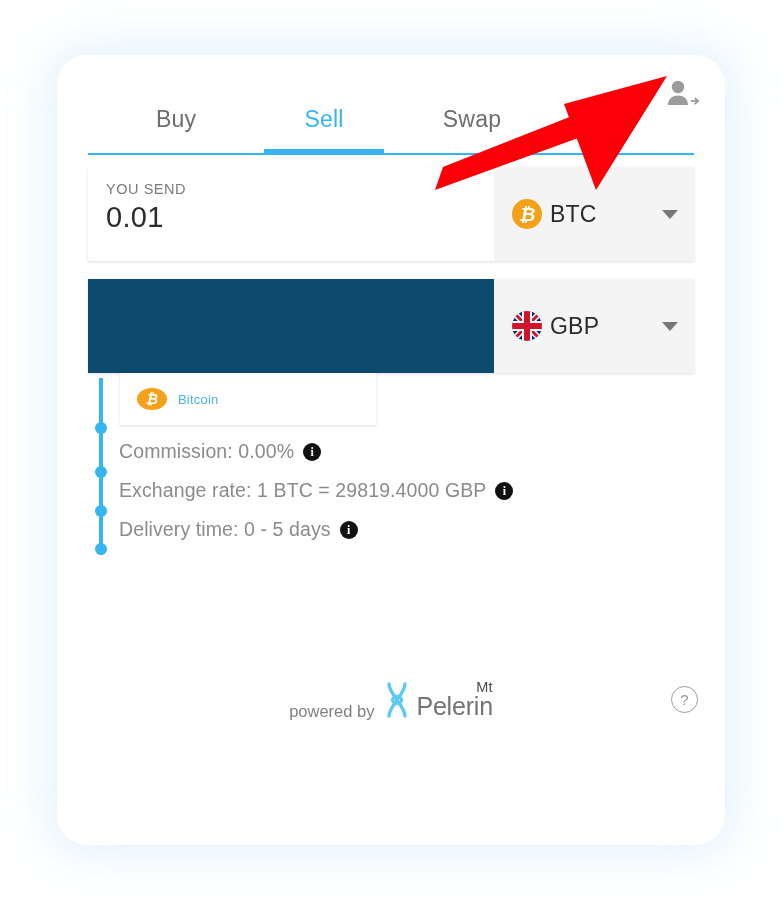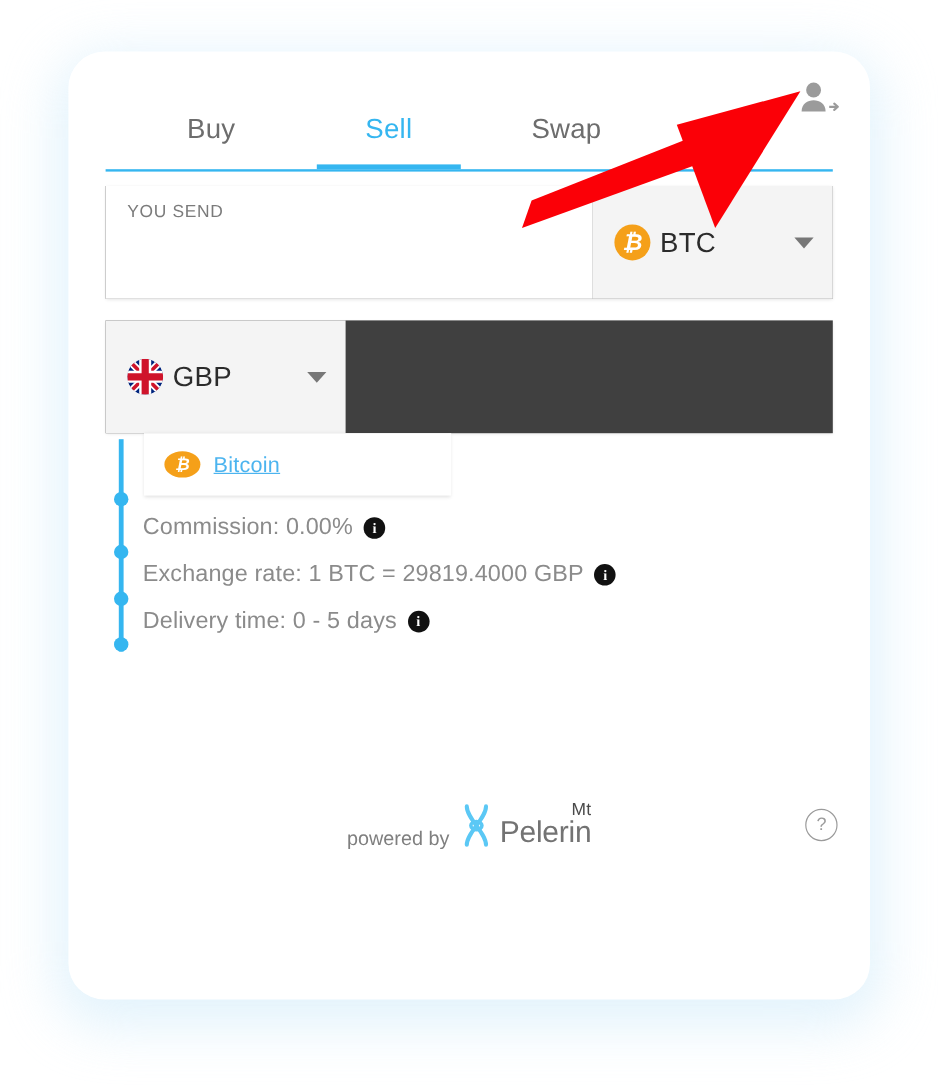--- a/index.html
+++ b/index.html
@@ -27,21 +27,21 @@
     border-radius: 40px;
     background: #d7eefb;
     filter: blur(22px);
     opacity: .72;
   }
 
   
   #card {
     position: absolute;
     left: 57px;
-    top: 43px;
+    top: 55px;
     width: 668px;
     height: 790px;
     background: #ffffff;
     border-radius: 30px;
   }
 
   
   #tabs {
     position: absolute;
     left: 31px;
@@ -89,22 +89,23 @@
     cursor: pointer;
   }
 
   
   .amount-row {
     position: absolute;
     left: 31px;
     width: 606px;
     height: 94px;
     box-shadow: 0 1px 3px rgba(0,0,0,.13);
-    background: #404040;
-    display: flex;
+    background: #0c4a6e;
+    display: flex;
+    justify-content: flex-end;
   }
   #row-send { top: 112px; }
   #row-get  { top: 224px; }
 
   .amount-left {
     flex: 1 1 auto;
     background: #ffffff;
     padding: 14px 0 0 18px;
     box-sizing: border-box;
   }
@@ -214,24 +215,23 @@
     box-sizing: border-box;
     cursor: pointer;
   }
   #coin-chip .chip-coin {
     width: 22px; height: 22px;
     border-radius: 50%;
     margin-right: 11px;
     font-size: 14px;
   }
   #coin-chip .chip-label {
-    font-size: 18px;
+    font-size: 13px;
     color: #4cb4ef;
     letter-spacing: .2px;
-    text-decoration: underline;
   }
 
   .detail-line {
     position: absolute;
     left: 31px;
     font-size: 19.5px;
     color: #8b8b8b;
     letter-spacing: .1px;
     white-space: nowrap;
     display: flex;
@@ -367,20 +367,21 @@
       <circle cx="15" cy="9" r="6.2" fill="#9b9b9b"></circle>
       <path d="M5 27 C5 20.5 10 17.6 15 17.6 C20 17.6 25 20.5 25 27 Z" fill="#9b9b9b"></path>
       <path d="M28 23 L34.5 23" stroke="#9b9b9b" stroke-width="1.8" fill="none"></path>
       <path d="M32.2 20.4 L35.2 23 L32.2 25.6" stroke="#9b9b9b" stroke-width="1.8" fill="none" stroke-linecap="round" stroke-linejoin="round"></path>
     </svg>
   </div>
 
   <div class="amount-row" id="row-send">
     <div class="amount-left">
       <div class="amount-label">YOU SEND</div>
+      <input class="amount-value" type="text" value="0.01" style="">
     </div>
     <div class="amount-right">
       <div class="ccy-icon btc-coin">₿</div>
       <div class="ccy-code">BTC</div>
       <div class="caret"></div>
     </div>
   </div>
 
   <div class="amount-row" id="row-get">
     <div class="amount-right">

